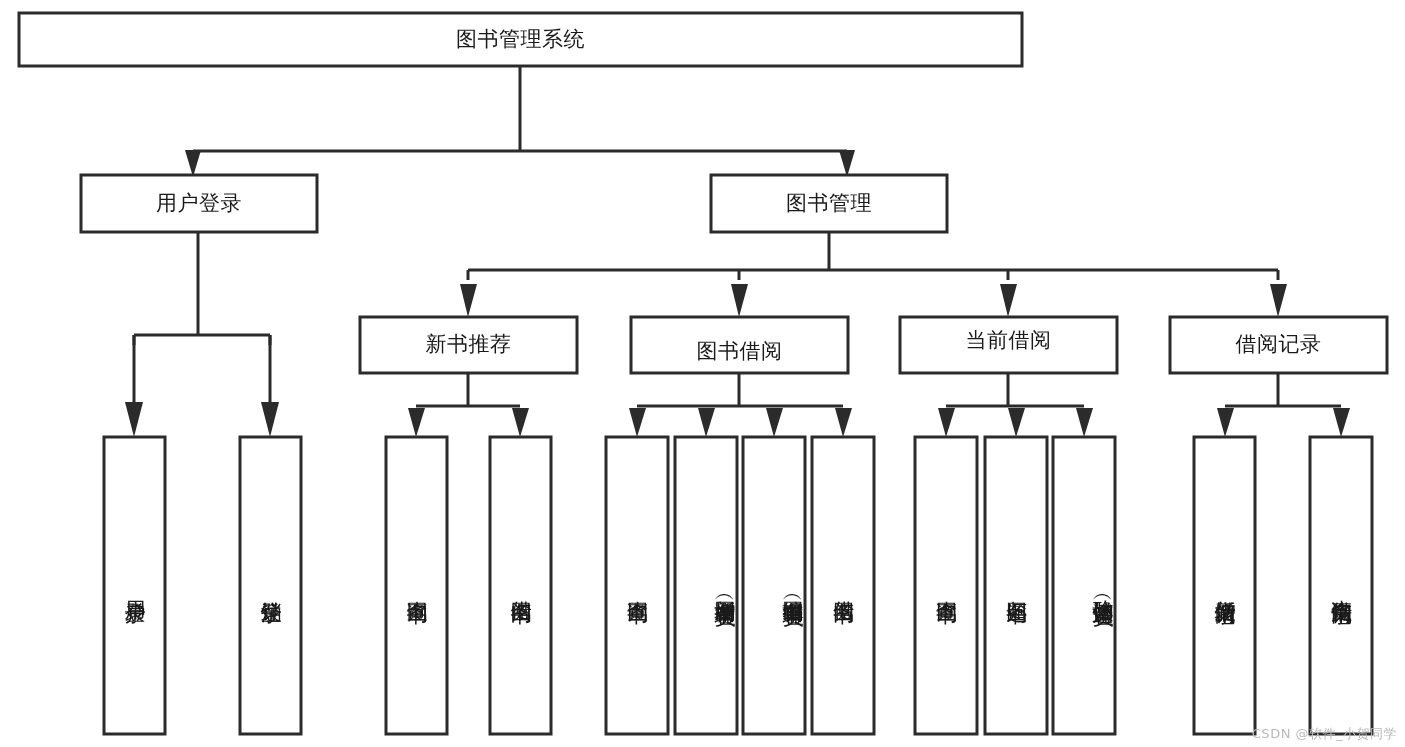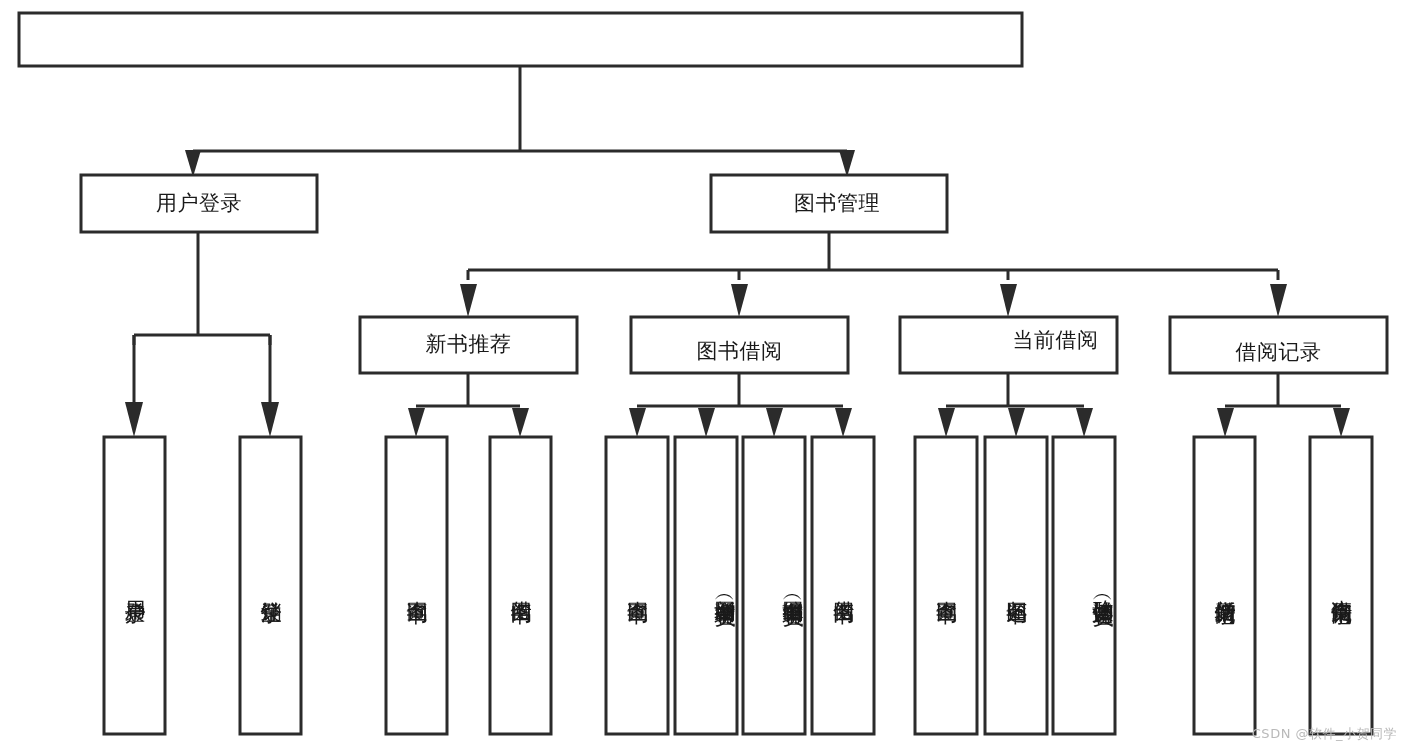--- a/index.html
+++ b/index.html
@@ -175,28 +175,29 @@
     <rect class="node-box" x="812" y="437" width="62" height="297"></rect>
 
     <rect class="node-box" x="915" y="437" width="62" height="297"></rect>
     <rect class="node-box" x="985" y="437" width="62" height="297"></rect>
     <rect class="node-box" x="1053" y="437" width="62" height="297"></rect>
 
     <rect class="node-box" x="1194" y="437" width="61" height="297"></rect>
     <rect class="node-box" x="1310" y="437" width="62" height="297"></rect>
   </svg>
 
+  <div class="node-label-h" style="left:19px; top:13px; width:1003px; height:53px;">图书管理系统</div>
 
   <div class="node-label-h" style="left:81px; top:175px; width:236px; height:57px;">用户登录</div>
-  <div class="node-label-h" style="left:711px; top:175px; width:236px; height:57px;padding-left:8px;">图书管理</div>
+  <div class="node-label-h" style="left:711px; top:175px; width:236px; height:57px;">图书管理</div>
 
   <div class="node-label-h" style="left:360px; top:317px; width:217px; height:56px;">新书推荐</div>
   <div class="node-label-h" style="left:631px; top:317px; width:217px; height:69px;">图书借阅</div>
-  <div class="node-label-h" style="left:900px; top:317px; width:217px; height:48px;margin-left:47px;">当前借阅</div>
-  <div class="node-label-h" style="left:1170px; top:325px; width:217px; height:56px;">借阅记录</div>
+  <div class="node-label-h" style="left:900px; top:317px; width:217px; height:48px;">当前借阅</div>
+  <div class="node-label-h" style="left:1170px; top:317px; width:217px; height:56px;">借阅记录</div>
 
   <div class="node-label-v centered" style="left:104px; top:437px; width:61px; height:297px;">用户登录</div>
   <div class="node-label-v centered" style="left:240px; top:437px; width:61px; height:297px;">注销登录</div>
 
   <div class="node-label-v centered" style="left:386px; top:437px; width:61px; height:297px;">查询图书</div>
   <div class="node-label-v centered" style="left:490px; top:437px; width:61px; height:297px;">借阅图书</div>
 
   <div class="node-label-v centered" style="left:606px; top:437px; width:62px; height:297px;">查询图书</div>
   <div class="node-label-v" style="left:675px; top:441px; width:62px; height:293px;">新增图书（管理员）</div>
   <div class="node-label-v" style="left:743px; top:441px; width:62px; height:293px;">编辑图书（管理员）</div>

